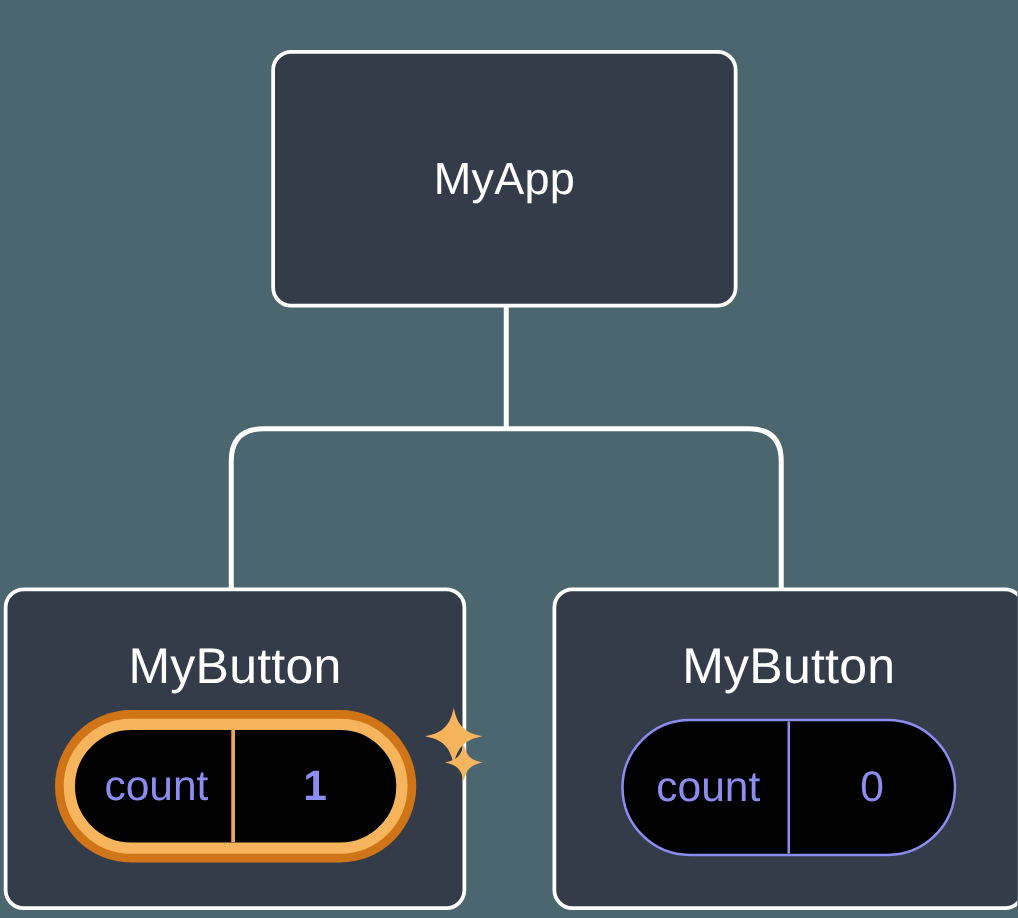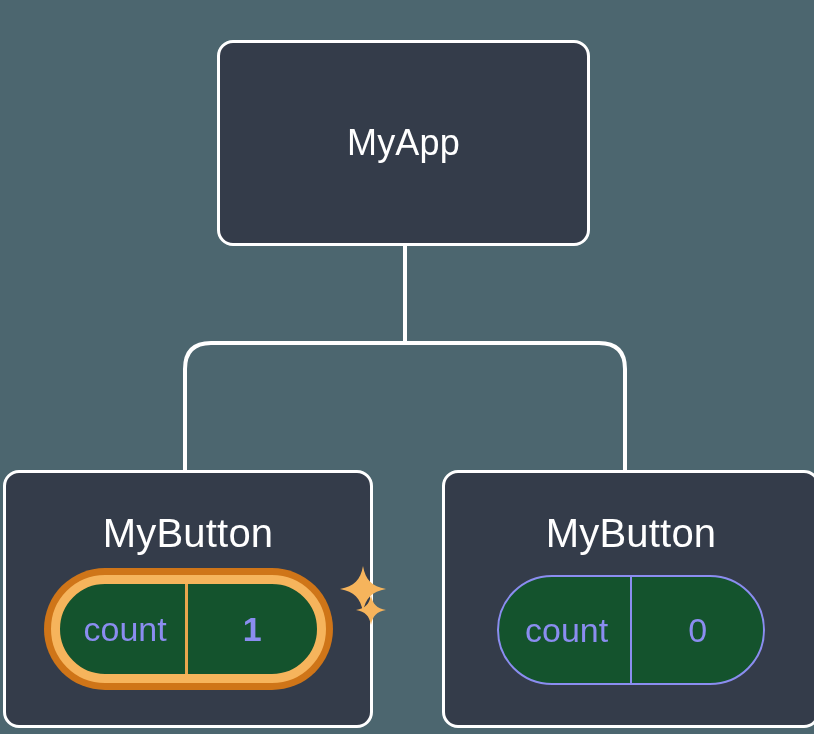--- a/index.html
+++ b/index.html
@@ -78,21 +78,21 @@
   .pill-wrap {
     position: relative;
     margin-top: 22px;
   }
 
   .pill {
     position: relative;
     box-sizing: border-box;
     display: flex;
     align-items: stretch;
-    background: #14532d;
+    background: #000000;
     border-radius: 999px;
     overflow: hidden;
   }
 
   
   .pill-plain {
     width: 268px;
     height: 110px;
     border: 2px solid #8b8df0;
   }

